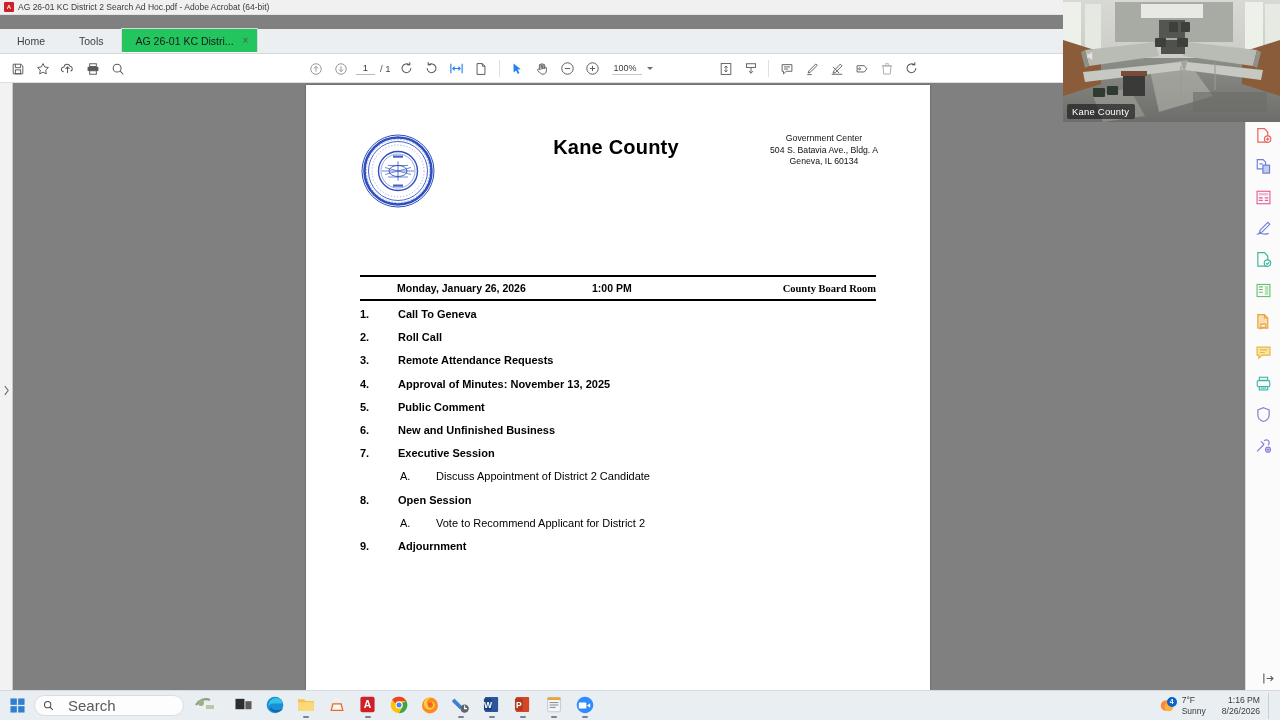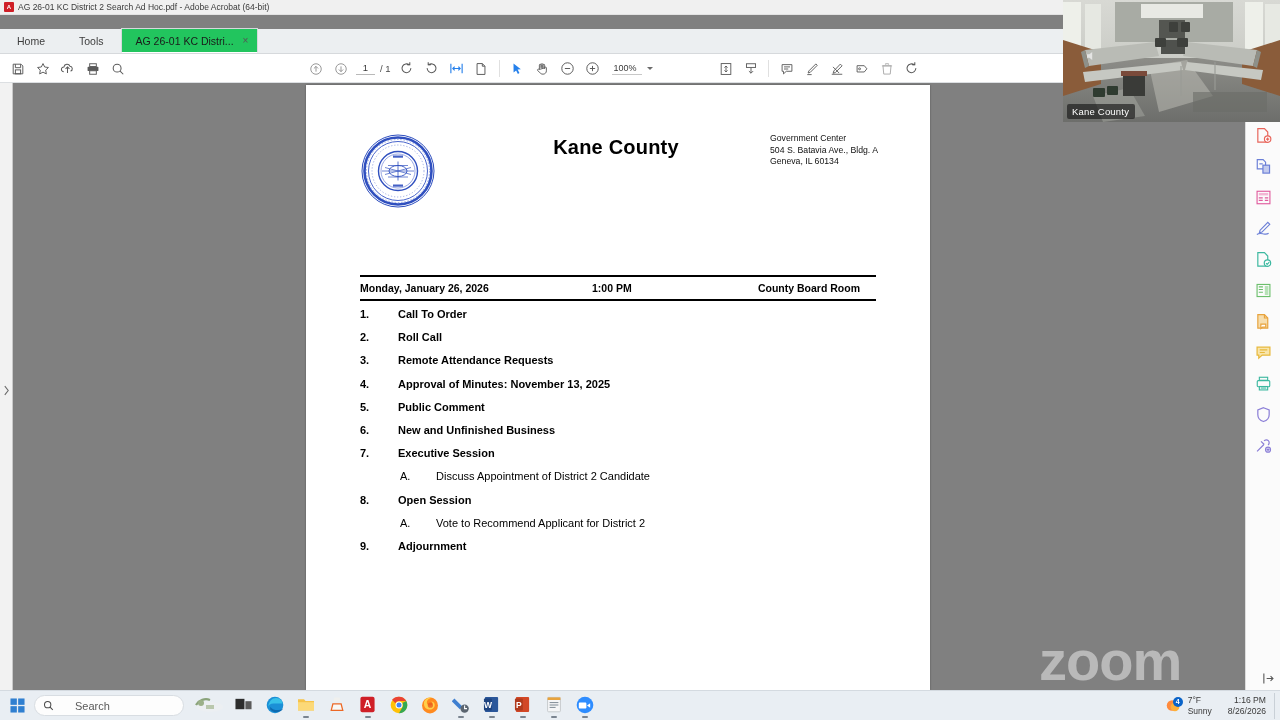--- a/index.html
+++ b/index.html
@@ -108,37 +108,37 @@
   
   .seal{position:absolute;left:52px;top:47px;width:80px;height:78px;}
   .hdr-center{
     position:absolute;left:140px;top:50px;width:340px;text-align:center;color:#000;
   }
   .h-county{font-size:20px;font-weight:bold;line-height:25px;letter-spacing:.2px;}
   .h-comm{font-size:14.5px;font-weight:bold;line-height:19px;margin-top:3px;}
   .h-agenda{font-size:15.5px;font-weight:bold;line-height:21px;margin-top:8px;}
   .h-members{font-size:11px;line-height:16px;margin-top:4px;color:#111;}
   .hdr-addr{
-    position:absolute;right:52px;top:48px;text-align:left;
+    position:absolute;right:52px;top:48px;text-align:center;
     font-size:8.7px;line-height:11.6px;color:#111;
   }
 
   .rule{
     position:absolute;left:54px;right:54px;background:#000;height:2px;
   }
   .rule.top{top:190px;}
   .rule.bottom{top:214px;}
 
   .meetline{
     position:absolute;left:54px;right:54px;top:194px;height:18px;
     display:flex;align-items:center;font-size:10.5px;font-weight:bold;color:#000;
   }
-  .ml-date{flex:none;}
+  .ml-date{flex:none;margin-left:37px;}
   .ml-time{position:absolute;left:232px;}
-  .ml-room{position:absolute;right:16px;}
+  .ml-room{position:absolute;right:0;font-family:Liberation Serif, serif;}
 
   .agenda{position:absolute;left:54px;right:40px;top:222px;}
   .a-row{
     display:flex;align-items:flex-start;
     font-size:11px;line-height:14px;color:#000;margin-bottom:9.2px;
   }
   .a-row.sub{margin-left:40px;margin-bottom:9.2px;}
   .a-num{width:38px;flex:none;font-weight:bold;}
   .a-num.sub{width:36px;font-weight:normal;}
   .a-txt{font-weight:bold;}
@@ -186,32 +186,32 @@
     position:absolute;left:0;bottom:0;width:1280px;height:30px;
     background:#e9eef3;border-top:1px solid #d4dae0;box-sizing:border-box;
     display:flex;align-items:center;
   }
   .tk-start{width:34px;display:flex;align-items:center;justify-content:center;cursor:pointer;}
   .tk-search{
     width:150px;height:21px;background:#fdfdfd;border:1px solid #d8dde2;
     border-radius:11px;display:flex;align-items:center;padding-left:8px;
     box-sizing:border-box;cursor:text;position:relative;
   }
-  .tk-search-label{font-size:11px;color:#5a5a5a;margin-left:21px;}
+  .tk-search-label{font-size:15px;color:#5a5a5a;margin-left:14px;}
   .tk-apps{display:flex;align-items:center;margin-left:6px;}
   .tk-app{
     width:31px;height:30px;display:flex;align-items:flex-start;
     justify-content:center;padding-top:5px;box-sizing:border-box;
     cursor:pointer;position:relative;
   }
   .tk-dot{
     position:absolute;bottom:2.5px;left:50%;transform:translateX(-50%);
     width:6px;height:2px;border-radius:1px;background:#7a8490;
   }
-  .tk-right{margin-left:auto;display:flex;align-items:center;padding-right:0;}
+  .tk-right{margin-left:auto;display:flex;align-items:center;padding-right:6px;}
   .tk-weather{display:flex;align-items:center;cursor:pointer;padding:0 8px;position:relative;}
   .tk-wx-text{margin-left:5px;font-size:8.5px;line-height:10.5px;color:#3a3a3a;}
   .tk-badge{
     position:absolute;left:17px;top:2px;width:10px;height:10px;border-radius:50%;
     background:#0a63c8;color:#fff;font-size:7px;line-height:10px;text-align:center;font-weight:bold;
   }
   .tk-clock{
     text-align:right;font-size:8.6px;line-height:11px;color:#3a3a3a;
     padding:0 8px;cursor:pointer;
   }
@@ -449,21 +449,21 @@
         <span class="ml-date">Monday, January 26, 2026</span>
         <span class="ml-time">1:00 PM</span>
         <span class="ml-room">County Board Room</span>
       </div>
 
       <div class="rule bottom"></div>
 
       <div class="agenda">
         <div class="a-row">
           <span class="a-num">1.</span>
-          <span class="a-txt">Call To Order</span>
+          <span class="a-txt">Call To Geneva</span>
         </div>
         <div class="a-row">
           <span class="a-num">2.</span>
           <span class="a-txt">Roll Call</span>
         </div>
         <div class="a-row">
           <span class="a-num">3.</span>
           <span class="a-txt">Remote Attendance Requests</span>
         </div>
         <div class="a-row">
@@ -496,21 +496,20 @@
         </div>
         <div class="a-row">
           <span class="a-num">9.</span>
           <span class="a-txt">Adjournment</span>
         </div>
       </div>
 
     </div>
   </div>
 
-  <div class="zoom-wm">zoom</div>
 
   <div class="rightrail">
     <div class="rr-btn">
       <svg width="17" height="17" viewBox="0 0 18 18" fill="none" stroke="#e8645a" stroke-width="1.25">
         <path d="M3 1.8h7l3.5 3.5V16H3z"></path>
           <circle cx="13.4" cy="12.8" r="3.4" fill="#fff"></circle>
         <path d="M11.7 12.8h3.4M13.4 11.1v3.4"></path>
       </svg>
     </div>
     <div class="rr-btn">

